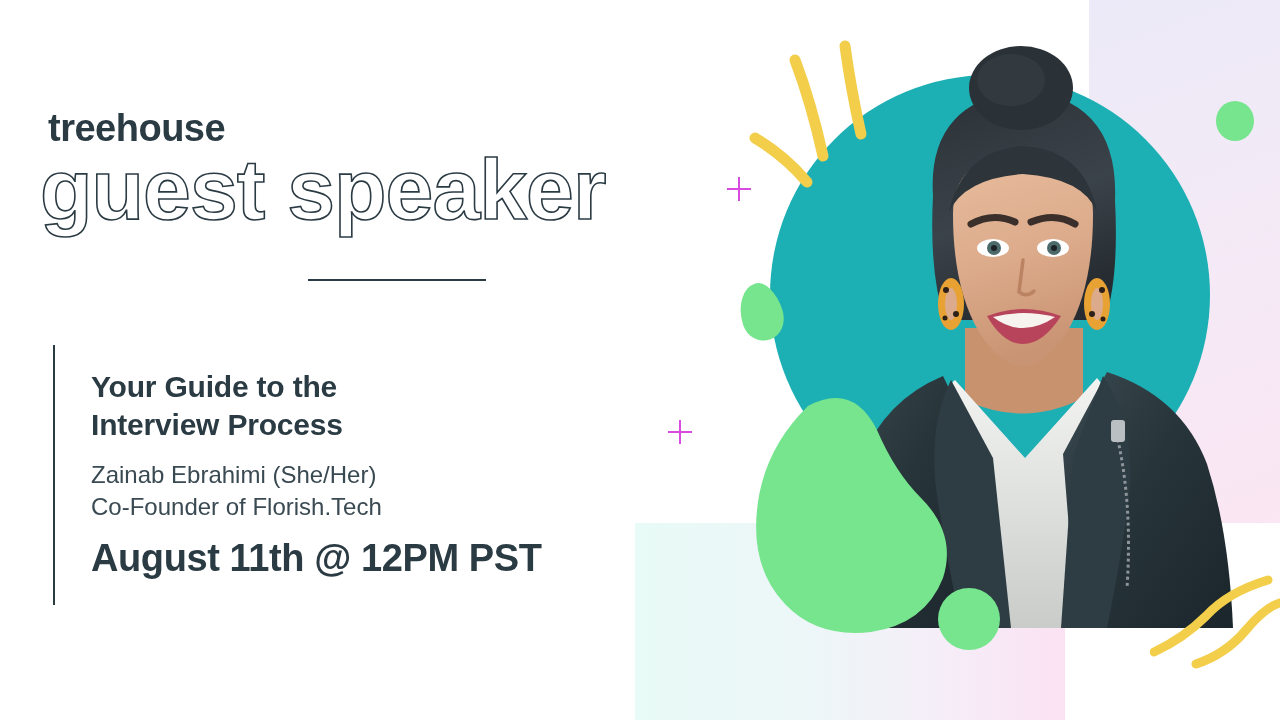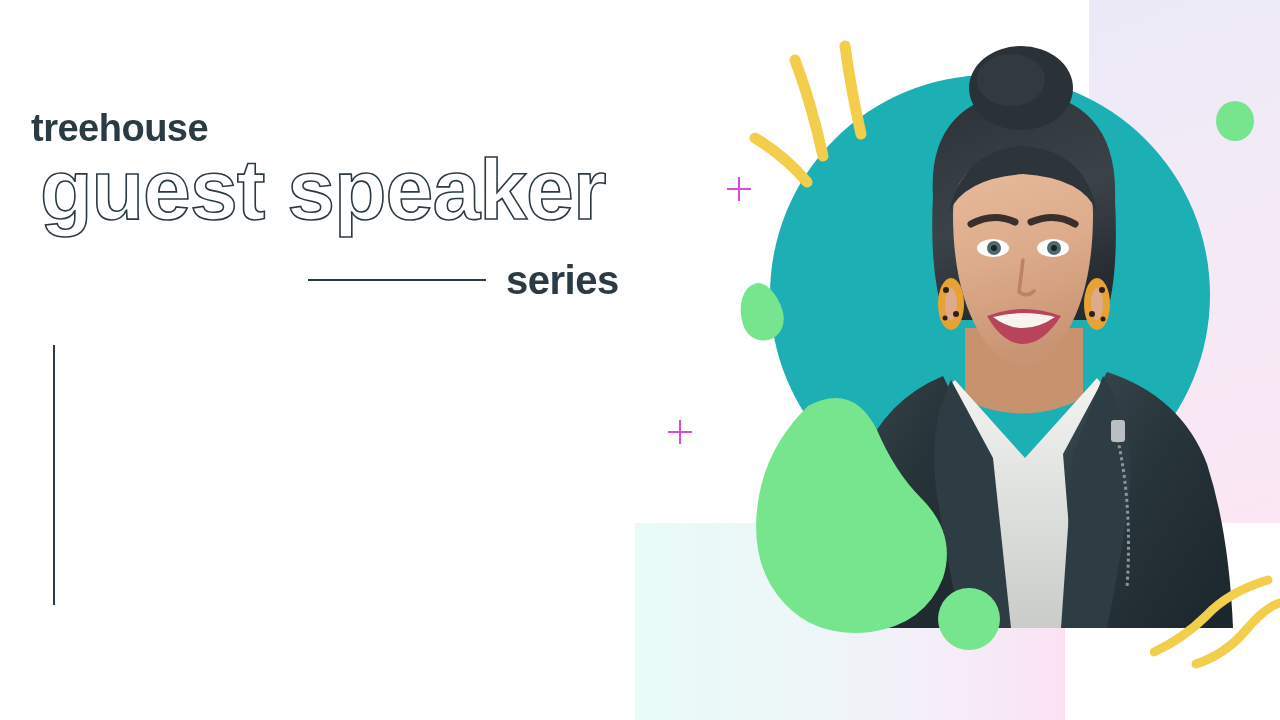--- a/index.html
+++ b/index.html
@@ -91,21 +91,21 @@
     content:""; position:absolute; background:#D94BE0;
   }
   .plus::before { left:50%; top:0; width:2px; height:100%; transform:translateX(-50%); }
   .plus::after  { top:50%; left:0; height:2px; width:100%; transform:translateY(-50%); }
   .plus-1 { left:727px; top:177px; width:24px; height:24px; }
   .plus-2 { left:668px; top:420px; width:24px; height:24px; }
 
   
   .brand {
     position:absolute;
-    left:31px; top:107px;
+    left:48px; top:107px;
     font-size:38px; font-weight:700; letter-spacing:-0.5px;
     color:#2B3B44;
   }
 
   .headline-outline {
     position:absolute;
     left:40px; top:146px;
     font-size:86px; font-weight:700; letter-spacing:-1px;
     line-height:1;
     color:transparent;
@@ -277,19 +277,25 @@
 
   <div class="plus plus-1"></div>
   <div class="plus plus-2"></div>
 
   <div class="brand">treehouse</div>
 
   <div class="headline-outline">guest speaker</div>
 
   <div class="series-row">
     <div class="series-rule"></div>
-    <div class="series-word">series</div>
   </div>
 
   <div class="info-rule"></div>
 
+  <div class="info-block">
+    <div class="talk-title">Your Guide to the
+Interview Process</div>
+    <div class="speaker-name">Zainab Ebrahimi (She/Her)</div>
+    <div class="speaker-role">Co-Founder of Florish.Tech</div>
+    <div class="event-date">August 11th @ 12PM PST</div>
+  </div>
 
 </div>
 
 </body></html>

